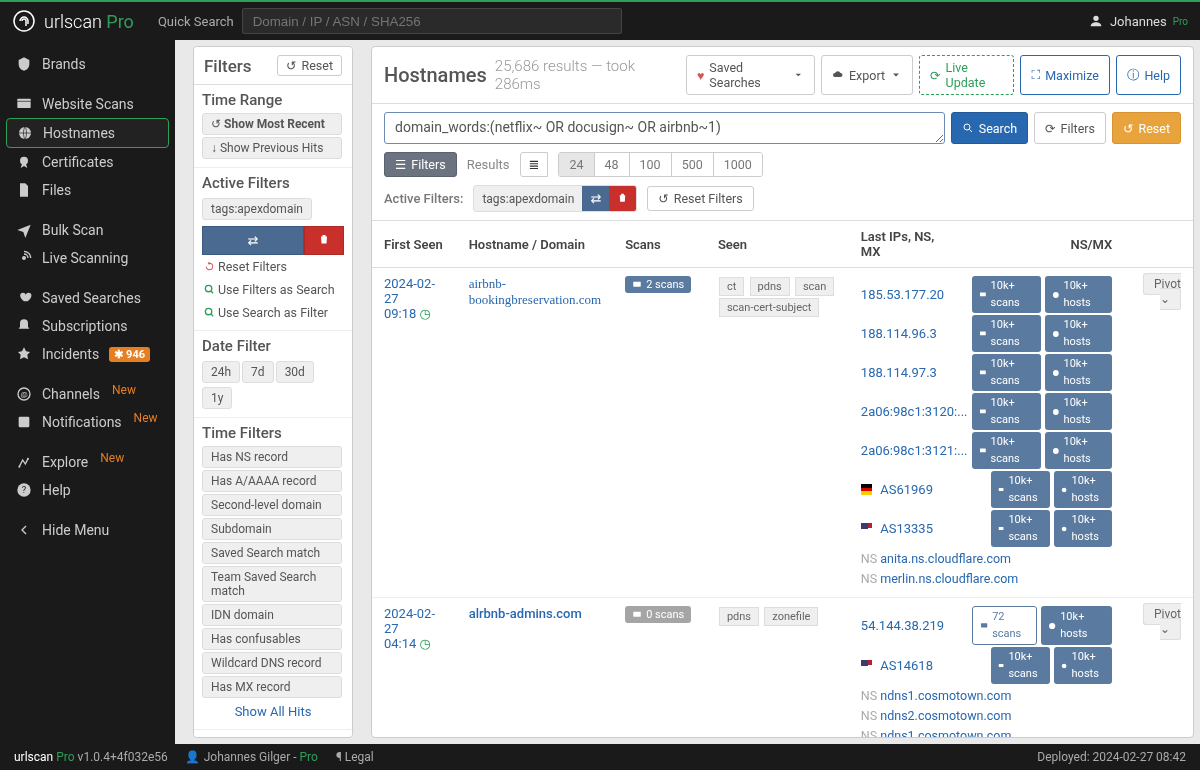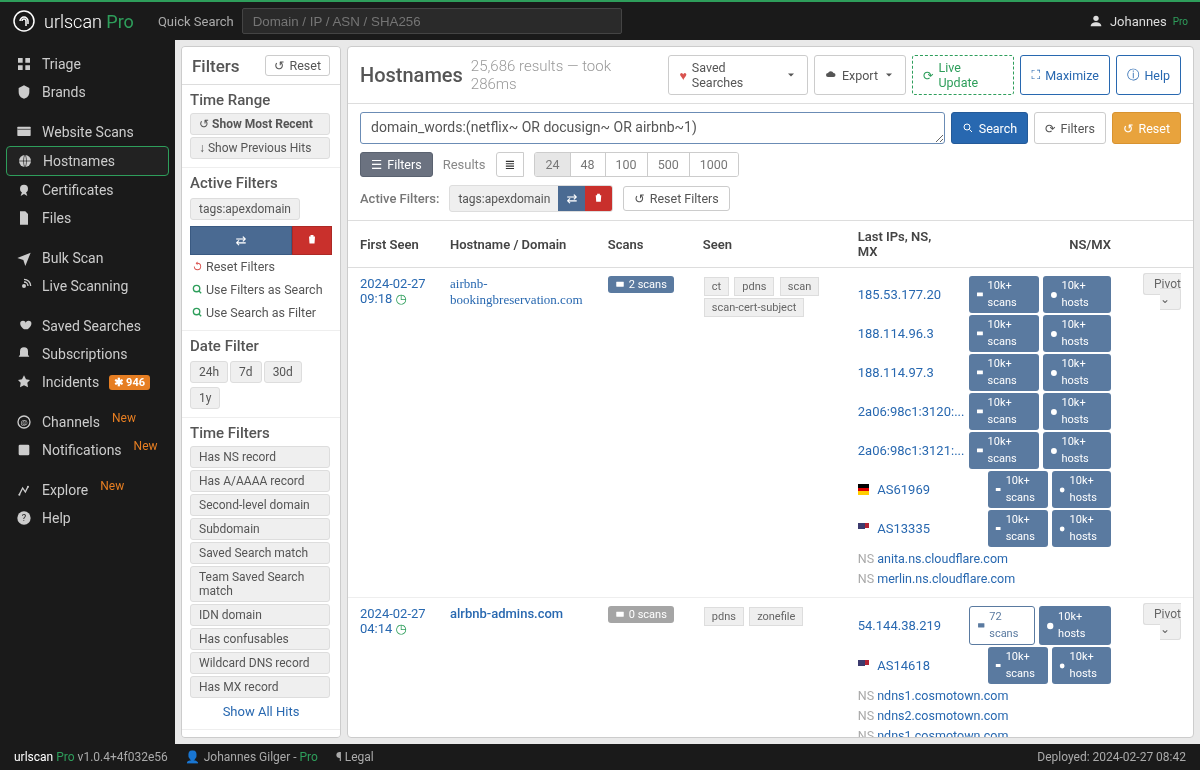--- a/index.html
+++ b/index.html
@@ -21,21 +21,21 @@
 .sidebar { width: 175px; background: #1a1a1a; color: #ccc; padding: 10px 6px; overflow-y: auto; }
 .sidebar .item { display: flex; align-items: center; gap: 10px; padding: 6px 10px; border-radius: 4px; cursor: pointer; font-size: 14px; }
 .sidebar .item.active { border: 1px solid #2e9e5b; background: #222; }
 .sidebar .spacer { height: 12px; }
 .sidebar .badge { background: #e67e22; color: #fff; border-radius: 3px; padding: 1px 5px; font-size: 11px; font-weight: bold; }
 .sidebar .sup-new { color: #e67e22; font-size: 12px; margin-left: 2px; position: relative; top: -4px; }
 .sidebar svg { width: 16px; height: 16px; fill: #ccc; flex-shrink: 0; }
 
 .main { flex: 1; display: flex; overflow: hidden; background: #e9e9e9; padding: 6px; gap: 6px; }
 
-.panel { background: #fff; border: 1px solid #ccc; border-radius: 4px; }
+.panel { background: #fff; border: 1px solid #ccc; border-radius: 4px; margin-left: 12px; }
 .panel-filters { width: 160px; overflow-y: auto; flex-shrink: 0; }
 .panel-filters .hdr { display: flex; align-items: center; justify-content: space-between; padding: 8px 10px; border-bottom: 1px solid #ddd; }
 .panel-filters .hdr h3 { font-size: 17px; font-weight: 500; color: #555; }
 .panel-filters .section { padding: 6px 8px; border-bottom: 1px solid #eee; }
 .panel-filters .section h4 { font-size: 15px; font-weight: 500; color: #555; margin-bottom: 4px; }
 .chip { display: inline-block; background: #efefef; border: 1px solid #ddd; border-radius: 3px; padding: 3px 8px; font-size: 12px; color: #555; margin: 2px 2px 2px 0; cursor: pointer; }
 .chip.block { display: block; }
 .btnrow { display: flex; gap: 0; margin-top: 4px; }
 .btn-blue { background: #4a6a92; color: #fff; border: 1px solid #3a5a82; flex: 1; padding: 6px; text-align: center; cursor: pointer; }
 .btn-red { background: #c9302c; color: #fff; border: 1px solid #ac2925; width: 40px; padding: 6px; text-align: center; cursor: pointer; }
@@ -129,26 +129,20 @@
     <span>Johannes</span>
     <span class="sup">Pro</span>
   </div>
 </div>
 
 <div class="shell">
 
   <div class="sidebar">
     <div class="item">
         <svg viewBox="0 0 24 24">
-          <path d="M3 3h7v7H3zM14 3h7v7h-7zM3 14h7v7H3zM14 14h7v7h-7z"></path>
-        </svg>
-        <span>Triage</span>
-      </div>
-    <div class="item">
-        <svg viewBox="0 0 24 24">
           <path d="M12 2l8 4v6c0 5-3 9-8 10-5-1-8-5-8-10V6z"></path>
         </svg>
         <span>Brands</span>
       </div>
     <div class="spacer"></div>
     <div class="item">
         <svg viewBox="0 0 24 24">
           <rect x="2" y="4" width="20" height="14" rx="1"></rect>
           <path d="M2 8h20" stroke="#1a1a1a"></path>
         </svg>
@@ -235,20 +229,26 @@
         <span class="sup-new">New</span>
       </div>
     <div class="item">
         <svg viewBox="0 0 24 24">
           <circle cx="12" cy="12" r="10"></circle>
           <text x="12" y="17" font-size="14" text-anchor="middle" fill="#1a1a1a">?</text>
         </svg>
         <span>Help</span>
       </div>
     <div class="spacer"></div>
+    <div class="item">
+        <svg viewBox="0 0 24 24">
+          <path d="M15 6l-6 6 6 6" fill="none" stroke="#ccc" stroke-width="2"></path>
+        </svg>
+        <span>Hide Menu</span>
+      </div>
   </div>
 
   <div class="main">
 
     <div class="panel panel-filters">
       <div class="hdr">
         <h3>Filters</h3>
         <span class="btn" style="padding:2px 8px;">↺ <span>Reset</span></span>
       </div>
       <div class="section">

